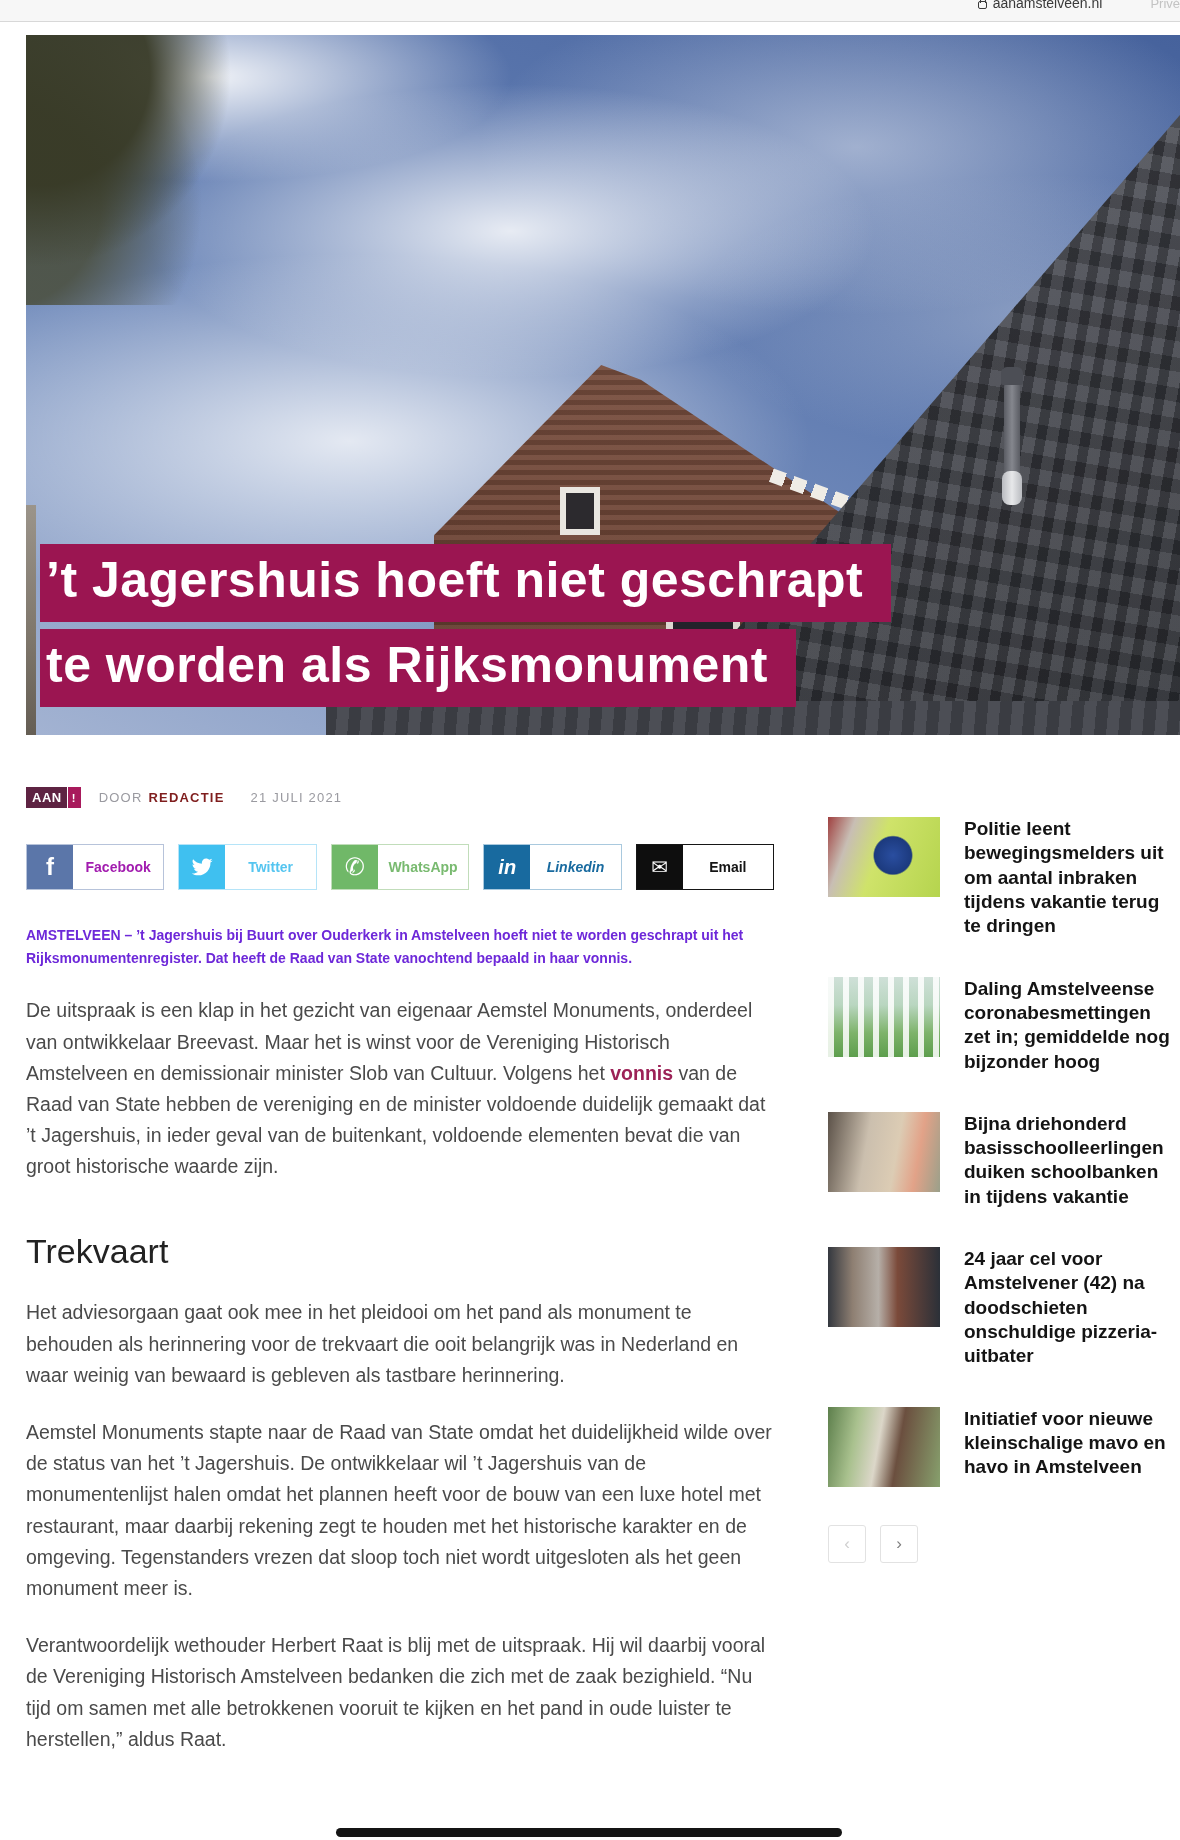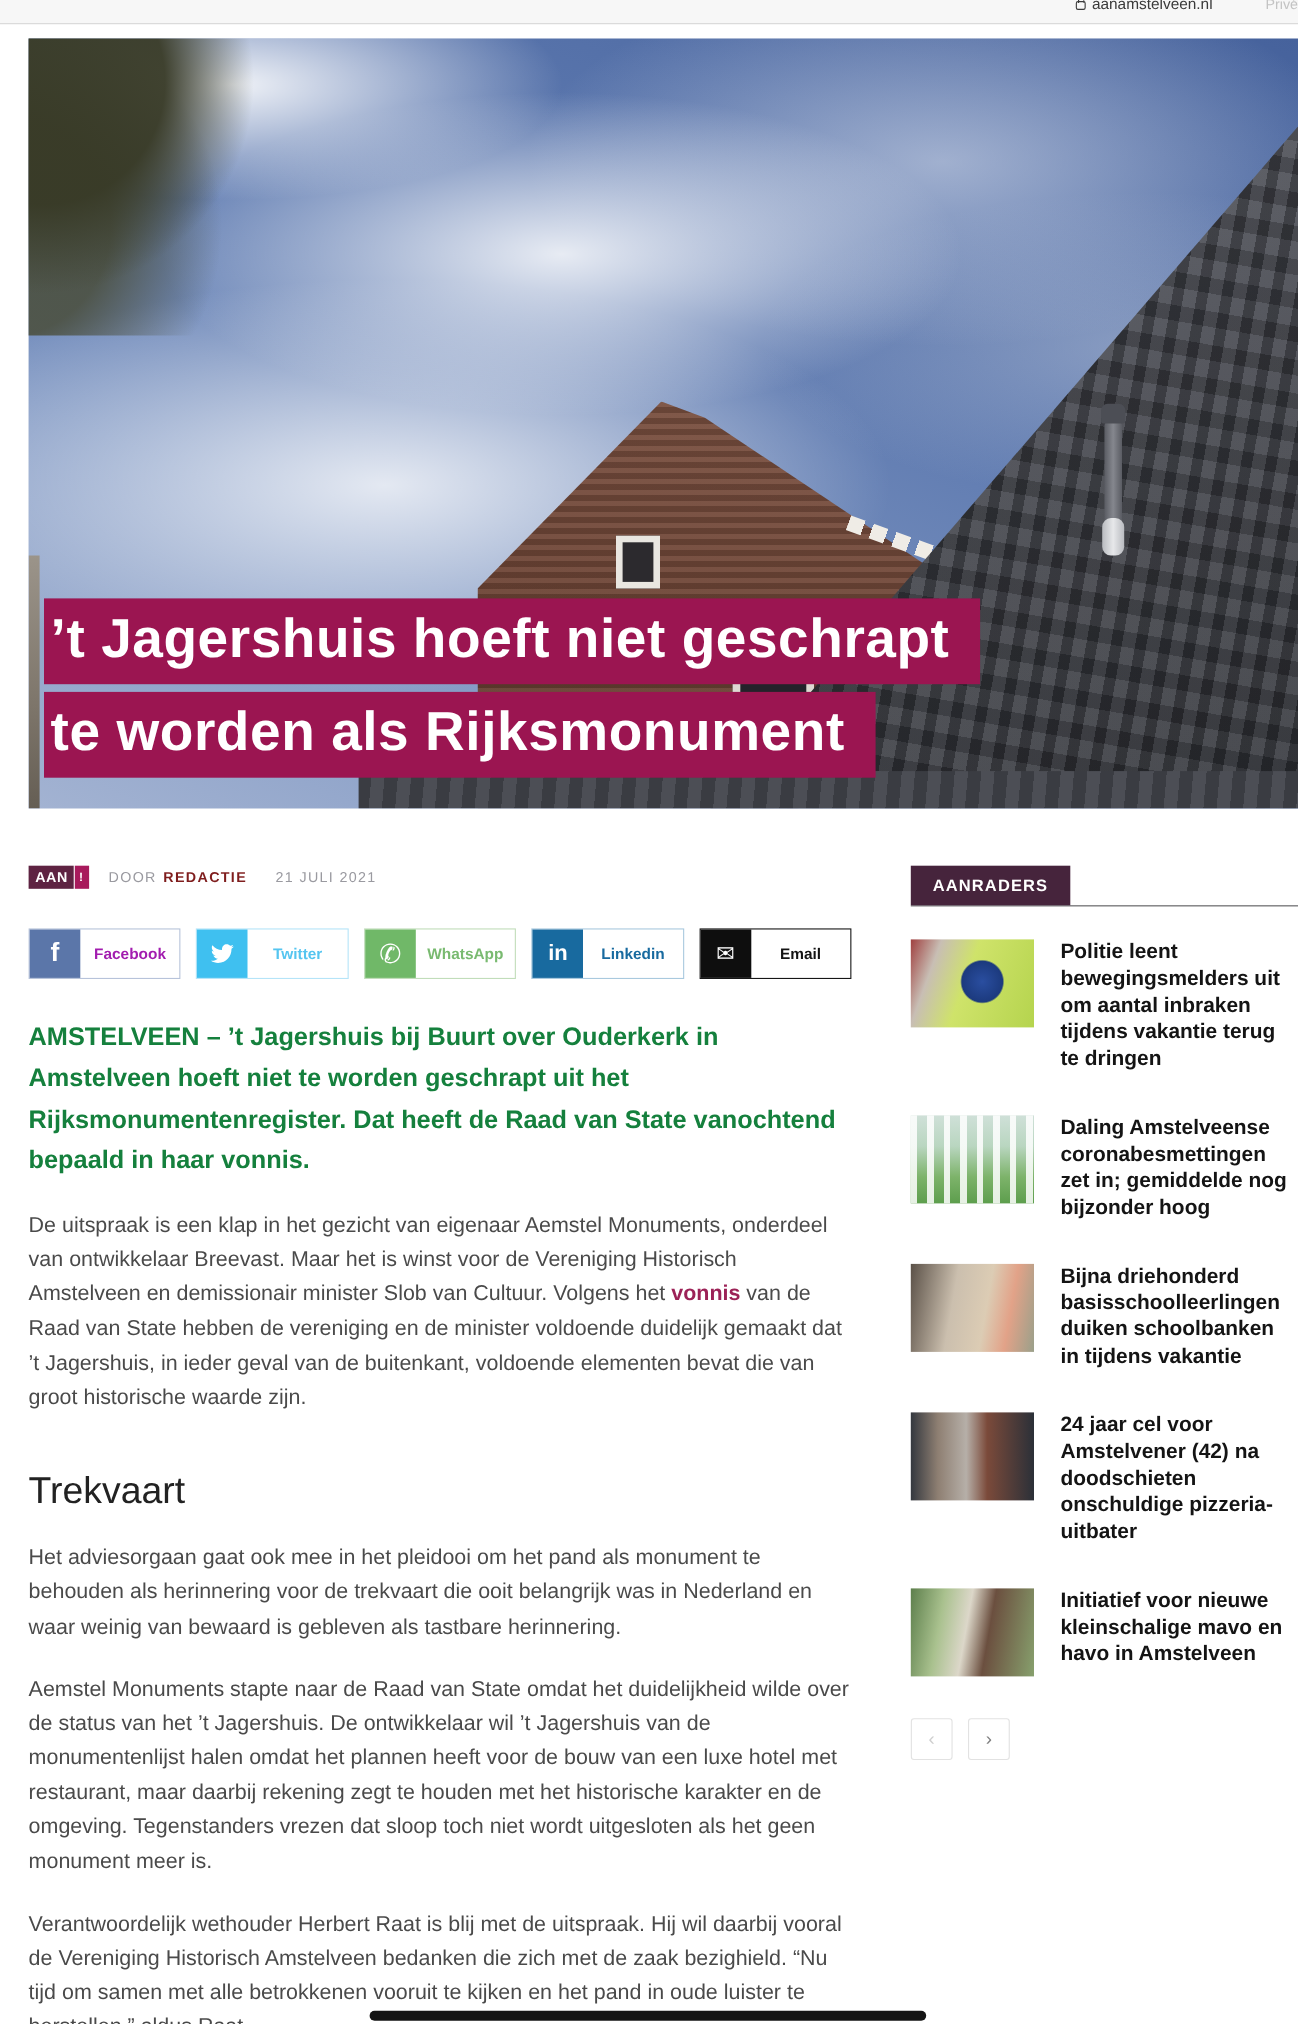--- a/index.html
+++ b/index.html
@@ -105,25 +105,25 @@
   .byline .date { margin-left:26px; }
 
   
   .share-row { display:flex; gap:14px; margin-top:36px; }
   .share-btn { display:flex; width:142px; height:46px; border:1px solid; background:#fff; cursor:pointer; padding:0; }
   .share-btn .ic { width:46px; display:flex; align-items:center; justify-content:center; color:#fff; flex:none; }
   .share-btn .lbl { flex:1; display:flex; align-items:center; justify-content:center; font-weight:700; font-size:14px; font-family:"Liberation Sans",sans-serif; }
   .sb-facebook { border-color:#b7c3da; } .sb-facebook .ic { background:#5b76a9; font-size:24px; font-weight:700; } .sb-facebook .lbl { color:#a21caf; }
   .sb-twitter { border-color:#b5e4f8; } .sb-twitter .ic { background:#3fc0f0; } .sb-twitter .lbl { color:#55c5f0; }
   .sb-whatsapp { border-color:#c1ddba; } .sb-whatsapp .ic { background:#70b868; font-size:24px; } .sb-whatsapp .lbl { color:#79ba70; }
-  .sb-linkedin { border-color:#a9c9de; } .sb-linkedin .ic { background:#186a9f; font-size:20px; font-weight:700; } .sb-linkedin .lbl { color:#186a9f; }
+  .sb-linkedin { border-color:#a9c9de;font-style:italic; } .sb-linkedin .ic { background:#186a9f; font-size:20px; font-weight:700; } .sb-linkedin .lbl { color:#186a9f; }
   .sb-email { border-color:#161616; } .sb-email .ic { background:#0e0e0e; font-size:20px; } .sb-email .lbl { color:#141414; }
 
   
-  .intro { margin-top:34px; font-weight:700; font-size:23px; line-height:1.62; color:#15803d; }
+  .intro { margin-top:34px; font-weight:700; font-size:14px; line-height:1.62; color:#6d28d9; }
   .para { margin-top:26px; font-size:19.5px; line-height:1.6; color:#4a4a4a; }
   .para a { color:#9c2257; font-weight:700; text-decoration:none; }
   .sub-heading { margin-top:50px; font-size:34px; font-weight:500; color:#222; }
 
   
   .side-header { border-bottom:1px solid #58585a; }
   .side-header .tag {
     display:inline-block; background:#46243c; color:#fff; font-weight:700; font-size:15px;
     letter-spacing:1px; padding:10px 20px 9px 20px;
   }
@@ -226,23 +226,20 @@
     <p class="para"><span>De uitspraak is een klap in het gezicht van eigenaar Aemstel Monuments, onderdeel van ontwikkelaar Breevast. Maar het is winst voor de Vereniging Historisch Amstelveen en demissionair minister Slob van Cultuur. Volgens het </span><a href="#">vonnis</a><span> van de Raad van State hebben de vereniging en de minister voldoende duidelijk gemaakt dat ’t Jagershuis, in ieder geval van de buitenkant, voldoende elementen bevat die van groot historische waarde zijn.</span></p>
 
     <h2 class="sub-heading">Trekvaart</h2>
 
     <p class="para">Het adviesorgaan gaat ook mee in het pleidooi om het pand als monument te behouden als herinnering voor de trekvaart die ooit belangrijk was in Nederland en waar weinig van bewaard is gebleven als tastbare herinnering.</p>
     <p class="para">Aemstel Monuments stapte naar de Raad van State omdat het duidelijkheid wilde over de status van het ’t Jagershuis. De ontwikkelaar wil ’t Jagershuis van de monumentenlijst halen omdat het plannen heeft voor de bouw van een luxe hotel met restaurant, maar daarbij rekening zegt te houden met het historische karakter en de omgeving. Tegenstanders vrezen dat sloop toch niet wordt uitgesloten als het geen monument meer is.</p>
     <p class="para">Verantwoordelijk wethouder Herbert Raat is blij met de uitspraak. Hij wil daarbij vooral de Vereniging Historisch Amstelveen bedanken die zich met de zaak bezighield. “Nu tijd om samen met alle betrokkenen vooruit te kijken en het pand in oude luister te herstellen,” aldus Raat.</p>
   </div>
 
   <div class="side-col">
-    <div class="side-header">
-      <span class="tag">AANRADERS</span>
-    </div>
 
     <div class="side-list">
       <div class="side-item">
         <div class="thumb thumb-1"></div>
         <div class="side-title">Politie leent bewegingsmelders uit om aantal inbraken tijdens vakantie terug te dringen</div>
       </div>
       <div class="side-item">
         <div class="thumb thumb-2"></div>
         <div class="side-title">Daling Amstelveense coronabesmettingen zet in; gemiddelde nog bijzonder hoog</div>
       </div>

